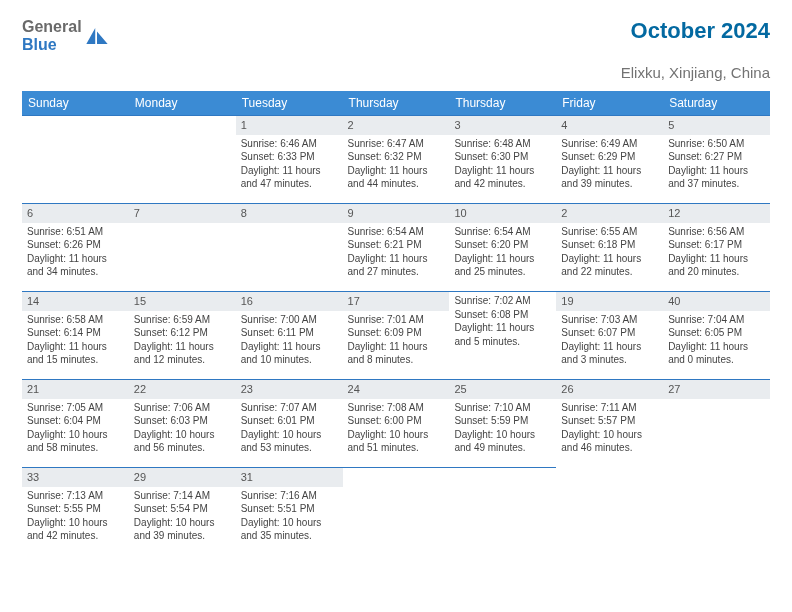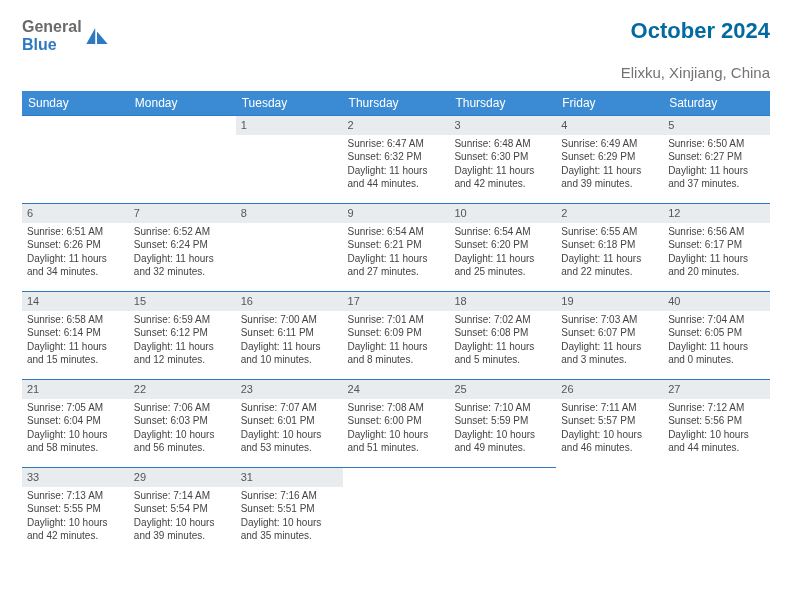--- a/index.html
+++ b/index.html
@@ -49,20 +49,21 @@
       <div>Thursday</div>
       <div>Thursday</div>
       <div>Friday</div>
       <div>Saturday</div>
     </div>
   <div class="grid" id="calendar-grid">
       <div class="cell empty"></div>
       <div class="cell empty"></div>
       <div class="cell">
         <div class="daynum-bar">1</div>
+        <div class="cell-body">Sunrise: 6:46 AM<br>Sunset: 6:33 PM<br>Daylight: 11 hours and 47 minutes.</div>
       </div>
       <div class="cell">
         <div class="daynum-bar">2</div>
         <div class="cell-body">Sunrise: 6:47 AM<br>Sunset: 6:32 PM<br>Daylight: 11 hours and 44 minutes.</div>
       </div>
       <div class="cell">
         <div class="daynum-bar">3</div>
         <div class="cell-body">Sunrise: 6:48 AM<br>Sunset: 6:30 PM<br>Daylight: 11 hours and 42 minutes.</div>
       </div>
       <div class="cell">
@@ -72,21 +73,20 @@
       <div class="cell">
         <div class="daynum-bar">5</div>
         <div class="cell-body">Sunrise: 6:50 AM<br>Sunset: 6:27 PM<br>Daylight: 11 hours and 37 minutes.</div>
       </div>
       <div class="cell">
         <div class="daynum-bar">6</div>
         <div class="cell-body">Sunrise: 6:51 AM<br>Sunset: 6:26 PM<br>Daylight: 11 hours and 34 minutes.</div>
       </div>
       <div class="cell">
         <div class="daynum-bar">7</div>
-        <div class="cell-body">Sunrise: 6:52 AM<br>Sunset: 6:24 PM<br>Daylight: 11 hours and 32 minutes.</div>
       </div>
       <div class="cell">
         <div class="daynum-bar">8</div>
       </div>
       <div class="cell">
         <div class="daynum-bar">9</div>
         <div class="cell-body">Sunrise: 6:54 AM<br>Sunset: 6:21 PM<br>Daylight: 11 hours and 27 minutes.</div>
       </div>
       <div class="cell">
         <div class="daynum-bar">10</div>
@@ -110,21 +110,20 @@
       </div>
       <div class="cell">
         <div class="daynum-bar">16</div>
         <div class="cell-body">Sunrise: 7:00 AM<br>Sunset: 6:11 PM<br>Daylight: 11 hours and 10 minutes.</div>
       </div>
       <div class="cell">
         <div class="daynum-bar">17</div>
         <div class="cell-body">Sunrise: 7:01 AM<br>Sunset: 6:09 PM<br>Daylight: 11 hours and 8 minutes.</div>
       </div>
       <div class="cell">
-        <div class="daynum-bar">18</div>
         <div class="cell-body">Sunrise: 7:02 AM<br>Sunset: 6:08 PM<br>Daylight: 11 hours and 5 minutes.</div>
       </div>
       <div class="cell">
         <div class="daynum-bar">19</div>
         <div class="cell-body">Sunrise: 7:03 AM<br>Sunset: 6:07 PM<br>Daylight: 11 hours and 3 minutes.</div>
       </div>
       <div class="cell">
         <div class="daynum-bar">40</div>
         <div class="cell-body">Sunrise: 7:04 AM<br>Sunset: 6:05 PM<br>Daylight: 11 hours and 0 minutes.</div>
       </div>
@@ -147,21 +146,20 @@
       <div class="cell">
         <div class="daynum-bar">25</div>
         <div class="cell-body">Sunrise: 7:10 AM<br>Sunset: 5:59 PM<br>Daylight: 10 hours and 49 minutes.</div>
       </div>
       <div class="cell">
         <div class="daynum-bar">26</div>
         <div class="cell-body">Sunrise: 7:11 AM<br>Sunset: 5:57 PM<br>Daylight: 10 hours and 46 minutes.</div>
       </div>
       <div class="cell">
         <div class="daynum-bar">27</div>
-        <div class="cell-body">Sunrise: 7:12 AM<br>Sunset: 5:56 PM<br>Daylight: 10 hours and 44 minutes.</div>
       </div>
       <div class="cell">
         <div class="daynum-bar">33</div>
         <div class="cell-body">Sunrise: 7:13 AM<br>Sunset: 5:55 PM<br>Daylight: 10 hours and 42 minutes.</div>
       </div>
       <div class="cell">
         <div class="daynum-bar">29</div>
         <div class="cell-body">Sunrise: 7:14 AM<br>Sunset: 5:54 PM<br>Daylight: 10 hours and 39 minutes.</div>
       </div>
       <div class="cell">

